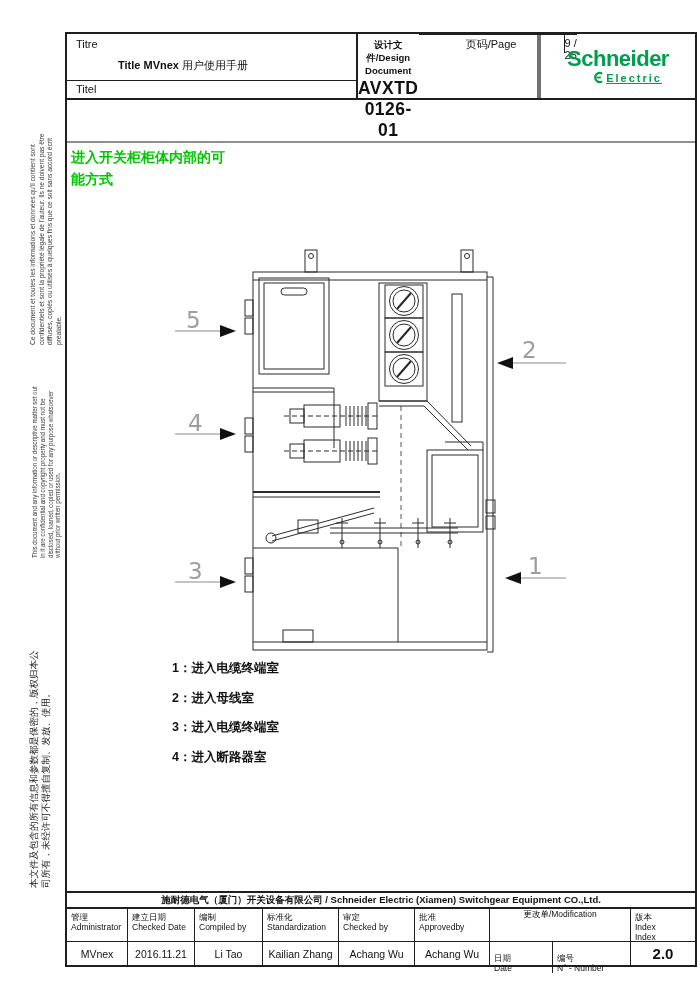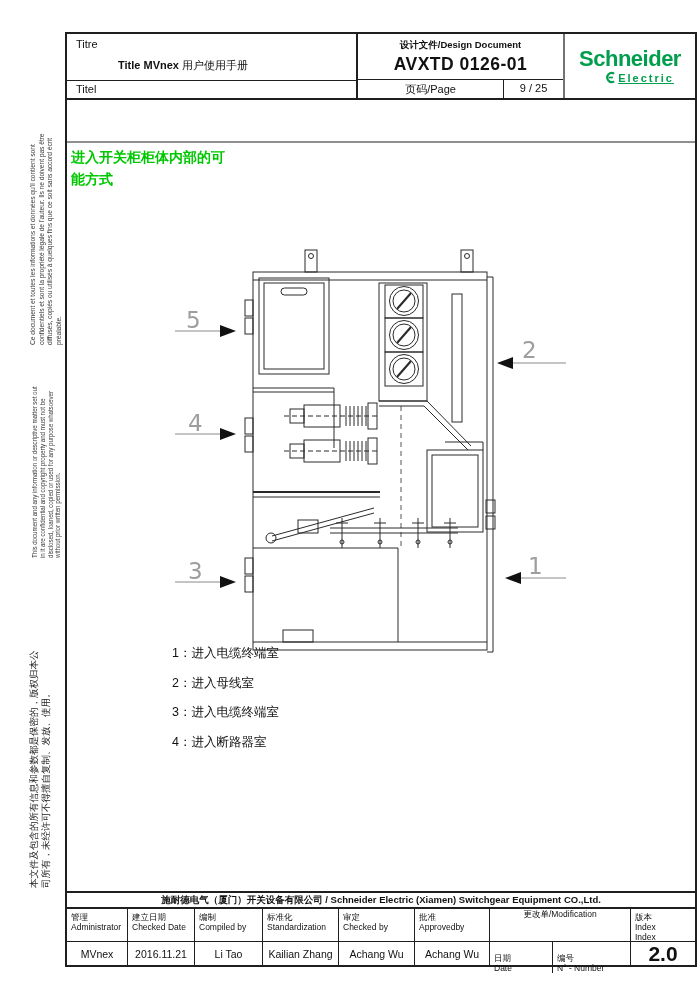--- a/index.html
+++ b/index.html
@@ -20,21 +20,21 @@
   
   .hdr {
     position:absolute; left:65px; top:32px; width:632px; height:68px;
     border:2px solid #1f1f1f; display:flex;
   }
   .hdr-left { width:291px; border-right:2px solid #1f1f1f; display:flex; flex-direction:column; font-size:11px; }
   .hdr-left .row1 { padding:4px 8px 0 9px; height:24px; }
   .hdr-left .row2 { padding:0 0 0 9px; height:22px;margin-left:42px; }
   .hdr-left .row3 { padding:2px 0 0 9px; border-top:1.5px solid #1f1f1f; flex:1; }
   .b { font-weight:bold; }
-  .hdr-mid { width:207px; border-right:2px solid #737373; display:flex; flex-direction:column; }
+  .hdr-mid { width:183px; border-right:4px solid #737373; display:flex; flex-direction:row; }
   .hdr-mid-top { flex:1; text-align:center; }
   .doc-type { font-size:9.5px; font-weight:bold; margin-top:5px; }
   .doc-number { font-size:17.5px; font-weight:bold; letter-spacing:0.5px; margin-top:2px; }
   .hdr-mid-bot { height:19px; border-top:1.5px solid #1f1f1f; display:flex; font-size:11px; }
   .page-label { width:146px; border-right:1.5px solid #1f1f1f; text-align:center; padding-top:2px; }
   .page-value { flex:1; text-align:center; padding-top:2px; }
   .hdr-logo { flex:1; display:flex; flex-direction:column; justify-content:center; align-items:center; }
   .logo-name { font-size:22px; font-weight:bold; color:#009E4D; letter-spacing:-0.5px; line-height:1; }
   .logo-sub { display:flex; align-items:flex-end; gap:1px; color:#009E4D; font-size:11px; font-weight:bold; letter-spacing:2px; margin-left:18px; margin-top:1px;text-decoration:underline; }
   
@@ -42,21 +42,21 @@
     position:absolute; left:65px; top:100px; width:632px; height:793px;
     border:2px solid #1f1f1f; border-top:none;
   }
   .page-title { text-align:center; font-size:21px; font-weight:bold; letter-spacing:2px; margin-top:4px; }
   .title-rule { position:absolute; left:0; right:0; top:41px; border-top:2px solid #8f8f8f; }
   .green-heading { position:absolute; left:4px; top:46px; color:#00C800; font-weight:bold; font-size:14px; line-height:22px; }
   
   .diagram { position:absolute; left:170px; top:240px; }
   .diagram text { font-family:"DejaVu Sans", sans-serif; }
   
-  .legend { position:absolute; left:172px; top:645px; font-size:12.5px; font-weight:normal; }
+  .legend { position:absolute; left:172px; top:660px; font-size:12.5px; font-weight:bold; }
   .legend .item { height:29.6px; }
   
   .company {
     position:absolute; left:65px; top:893px; width:632px; height:16px;
     border:2px solid #1f1f1f; border-top:none; text-align:center;
     font-size:9.5px; font-weight:bold; line-height:13px;
   }
   .ftr {
     position:absolute; left:65px; top:909px; width:632px; height:58px;
     border:2px solid #1f1f1f; border-top:none; display:flex;
@@ -67,21 +67,21 @@
   .hd { height:33px; border-bottom:1.5px solid #1f1f1f; font-size:8.5px; line-height:10px; padding:3px 0 0 4px; }
   .val { flex:1; display:flex; align-items:center; justify-content:center; font-size:10.5px; }
   .mod-hd { height:33px; border-bottom:1.5px solid #1f1f1f; display:flex; flex-direction:column; font-size:8.5px; }
   .mod-title { text-align:center; height:11px; line-height:11px; }
   .mod-subs { flex:1; display:flex;margin-top:32px; }
   .mod-sub-date { width:62px; padding:1px 0 0 4px; line-height:10px; }
   .mod-sub-num { flex:1; border-left:1.5px solid #1f1f1f; padding:1px 0 0 4px; line-height:10px; }
   .mod-vals { flex:1; display:flex; }
   .mod-val-date { width:62px; }
   .mod-val-num { flex:1; border-left:1.5px solid #1f1f1f; }
-  .ver-val { flex:1; display:flex; align-items:center; justify-content:center; font-size:21px; font-weight:bold; }
+  .ver-val { flex:1; display:flex; align-items:center; justify-content:center; font-size:15px; font-weight:bold; }
 </style>
 </head>
 <body>
 
 <div class="page">
 
   <div class="vtext fr">Ce document et toutes les informations et données qu'il contient sont confidentiels et sont la propriété légale de l'auteur. Ils ne doivent pas être diffusés, copiés ou utilisés à quelques fins que ce soit sans accord écrit préalable.</div>
   <div class="vtext en">This document and any information or descriptive matter set out in it are confidential and copyright property and must not be disclosed, loaned, copied or used for any purpose whatsoever without prior written permission.</div>
   <div class="vtext cn">本文件及包含的所有信息和参数都是保密的，版权归本公司所有，未经许可不得擅自复制、发放、使用。</div>
 

